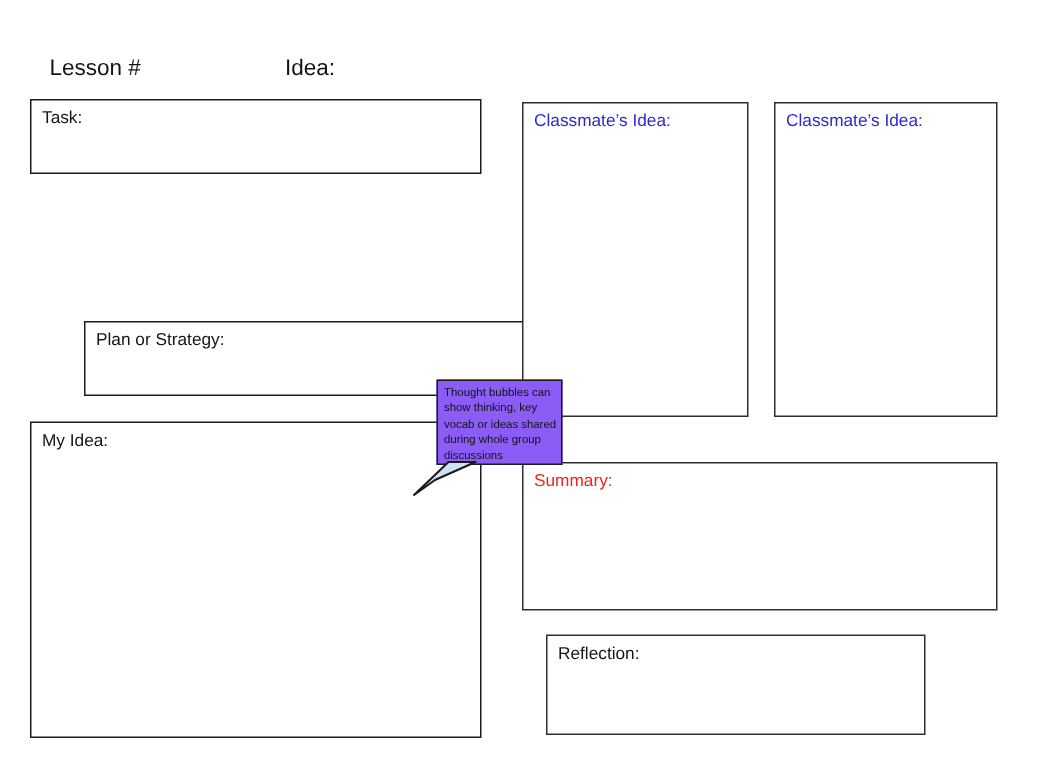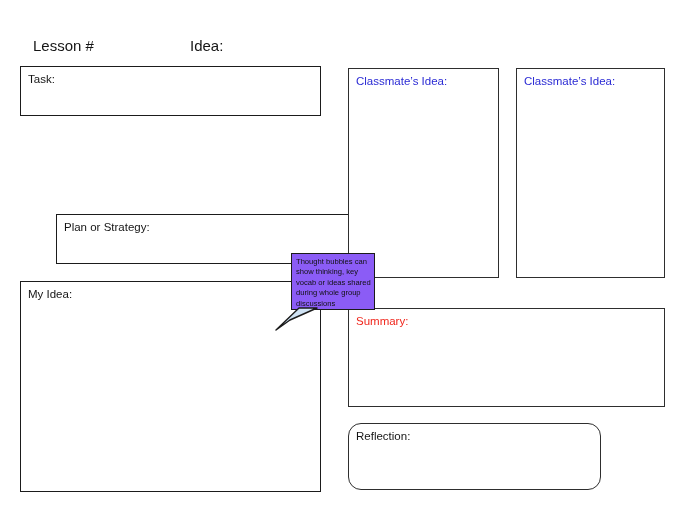--- a/index.html
+++ b/index.html
@@ -47,21 +47,21 @@
   .blue-label { color: #2a2ad4; text-align: center; }
   .red-label  { color: #f0261c; }
 
   #task-box       { left: 20px;  top: 66px;  width: 301px; height: 50px;  }
   #know-box       { left: 20px;  top: 121px; width: 301px; height: 82px;  }
   #plan-box       { left: 20px;  top: 214px; width: 301px; height: 50px; margin-left: 36px;  }
   #myidea-box     { left: 20px;  top: 281px; width: 301px; height: 211px; }
   #classmate1-box { left: 348px; top: 68px;  width: 151px; height: 210px; }
   #classmate2-box { left: 516px; top: 68px;  width: 149px; height: 210px; }
   #summary-box    { left: 348px; top: 308px; width: 317px; height: 99px;  }
-  #reflection-box { left: 348px; top: 423px; width: 253px; height: 67px; border-radius: 13px;  }
+  #reflection-box { left: 364px; top: 423px; width: 253px; height: 67px;  }
 
   .callout {
     position: absolute;
     left: 291px; top: 253px;
     width: 84px; height: 57px;
     background: #8b5cf6;
     border: 1.4px solid #1b1b1b;
     box-sizing: border-box;
     z-index: 5;
     padding: 3px 3px 2px 4px;

